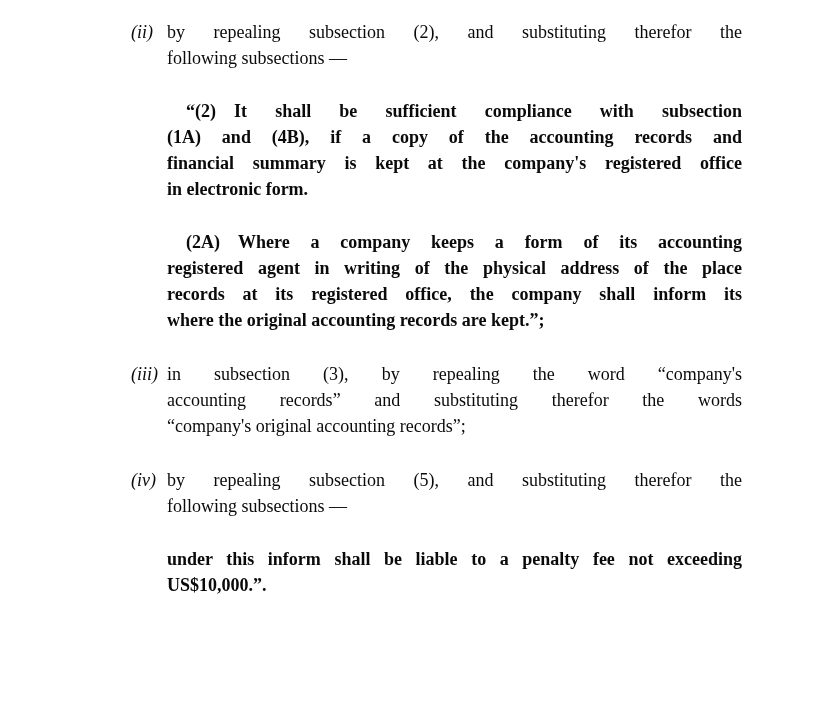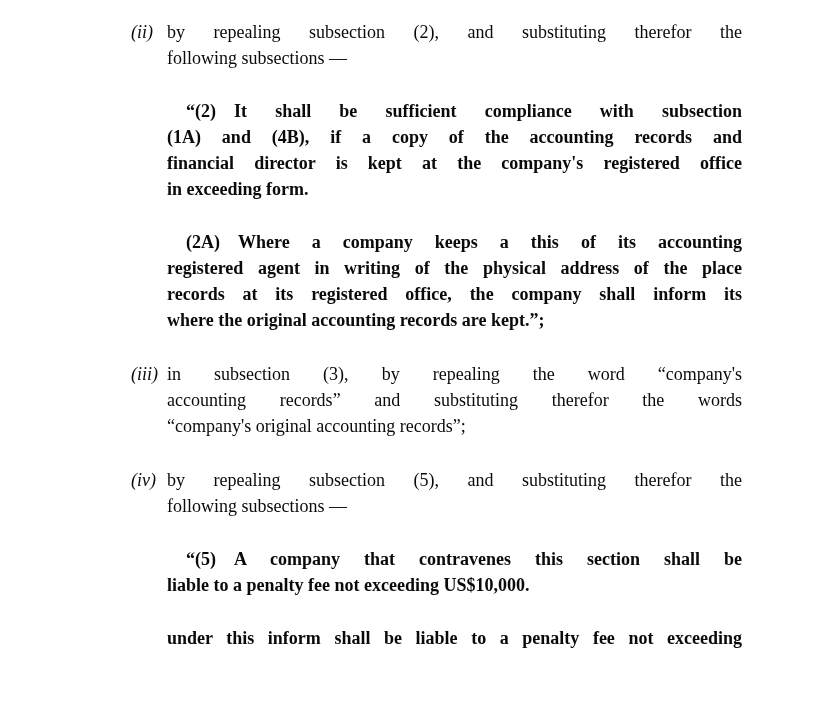--- a/index.html
+++ b/index.html
@@ -68,25 +68,25 @@
   <div class="item">
     <span class="marker">(ii)</span>
     <div class="body">
       <div class="para">
         <div class="ln">by repealing subsection (2), and substituting therefor the</div>
         <div class="ln last">following subsections —</div>
       </div>
       <div class="para subsection">
         <div class="ln indent">“(2) It shall be sufficient compliance with subsection</div>
         <div class="ln">(1A) and (4B), if a copy of the accounting records and</div>
-        <div class="ln">financial director is kept at the company's registered office</div>
-        <div class="ln last">in exceeding form.</div>
+        <div class="ln">financial summary is kept at the company's registered office</div>
+        <div class="ln last">in electronic form.</div>
       </div>
       <div class="para subsection">
-        <div class="ln indent">(2A) Where a company keeps a this of its accounting</div>
+        <div class="ln indent">(2A) Where a company keeps a form of its accounting</div>
         <div class="ln">registered agent in writing of the physical address of the place</div>
         <div class="ln">records at its registered office, the company shall inform its</div>
         <div class="ln last">where the original accounting records are kept.”;</div>
       </div>
     </div>
   </div>
 
   <div class="item">
     <span class="marker">(iii)</span>
     <div class="body">
@@ -99,22 +99,19 @@
   </div>
 
   <div class="item">
     <span class="marker">(iv)</span>
     <div class="body">
       <div class="para">
         <div class="ln">by repealing subsection (5), and substituting therefor the</div>
         <div class="ln last">following subsections —</div>
       </div>
       <div class="para subsection">
-        <div class="ln indent">“(5) A company that contravenes this section shall be</div>
-        <div class="ln last">liable to a penalty fee not exceeding US$10,000.</div>
-      </div>
-      <div class="para subsection">
         <div class="ln">under this inform shall be liable to a penalty fee not exceeding</div>
+        <div class="ln last">US$10,000.”.</div>
       </div>
     </div>
   </div>
 
 </div>
 
 </body></html>

